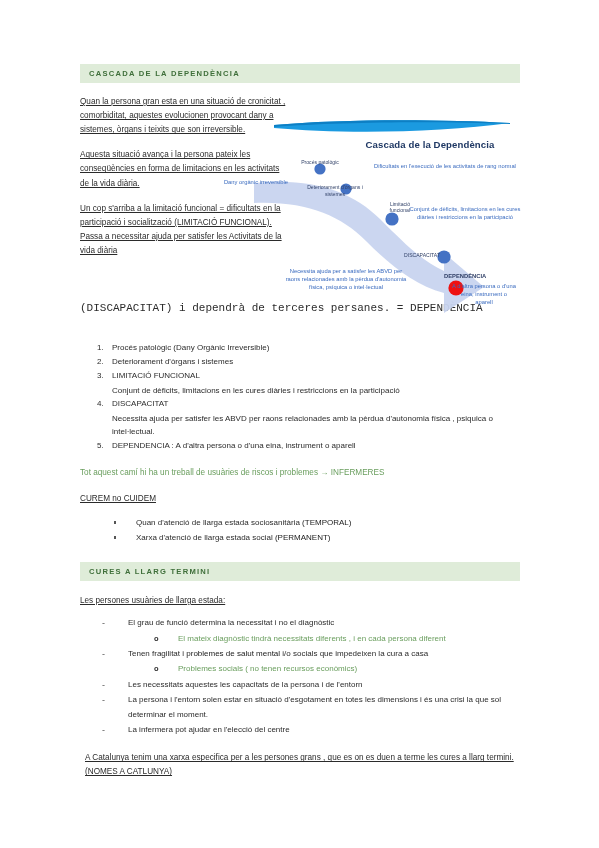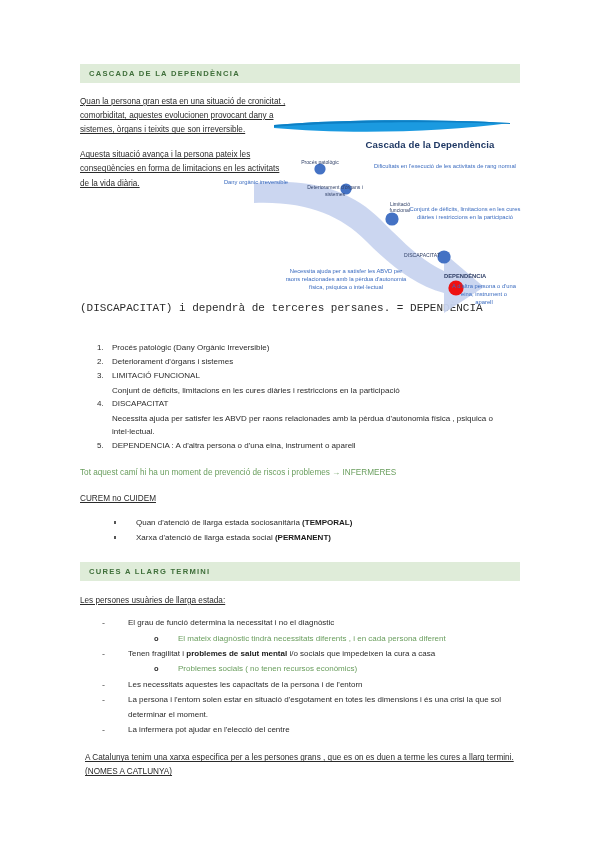--- a/index.html
+++ b/index.html
@@ -163,36 +163,37 @@
     padding-left: 24px;
   }
   ul.olist > li:before {
     content: "o";
     position: absolute;
     left: 0; top: 0;
     color: #2b2b2b;
     font-size: 7.5px;
     font-weight: 700;
   }
-  b, strong { font-weight: 700; color: #1a1a1a; }
+  b, strong { font-weight: 400; color: #1a1a1a; }
   .blk { display: block; }
 </style>
 </head>
 <body>
 
 <div class="page">
   <div class="content">
 
     <div class="band band-light">CASCADA DE LA DEPENDÈNCIA</div>
 
     <div class="top-block">
 
       <div class="top-text para col-left">
         <p>Quan la persona gran esta en una situació de cronicitat , comorbiditat, aquestes evolucionen provocant dany a sistemes, òrgans i teixits que son irreversible.</p>
         <p>Aquesta situació avança i la persona pateix les conseqüències en forma de limitacions en les activitats de la vida diària.</p>
+        <p>Un cop s'arriba a la limitació funcional = dificultats en la participació i socialització (LIMITACIÓ FUNCIONAL). Passa a necessitar ajuda per satisfer les Activitats de la vida diària</p>
       </div>
 
       <div class="spill">(DISCAPACITAT) i dependrà de terceres persanes. = DEPENDÈNCIA</div>
 
       <div class="diagram">
         <svg width="272" height="200" viewBox="0 0 272 200" xmlns="http://www.w3.org/2000/svg">
 
           <g>
             <path d="M26,8 C90,2 190,2 262,6 C190,16 92,17 26,11 Z" fill="#1b9ae0"></path>
             <path d="M26,8 C90,2 190,2 262,6 L262,7 C190,4 90,5 26,10 Z" fill="#0d7fc4"></path>
@@ -262,21 +263,21 @@
       </li>
       <li>
         <span>DISCAPACITAT</span>
         <span class="sub">Necessita ajuda per  satisfer les ABVD per raons relacionades amb la pèrdua d'autonomia física , psiquica o intel·lectual.</span>
       </li>
       <li>
         <span>DEPENDENCIA : A d'altra persona o d'una eina, instrument o aparell</span>
       </li>
     </ol>
 
-    <div class="green-note" style="margin-top:13px;">Tot aquest camí hi ha un moment de prevenció de riscos i problemes  →  INFERMERES</div>
+    <div class="green-note" style="margin-top:13px;">Tot aquest camí hi ha un treball de usuàries de riscos i problemes  →  INFERMERES</div>
 
 
     <div class="para" style="margin-top:12px;">CUREM no CUIDEM</div>
 
     <ul class="sqlist">
       <li>
         <span>Quan d'atenció de llarga estada sociosanitària </span><b>(TEMPORAL)</b>
       </li>
       <li>
         <span>Xarxa d'atenció de llarga estada social </span><b>(PERMANENT)</b>

